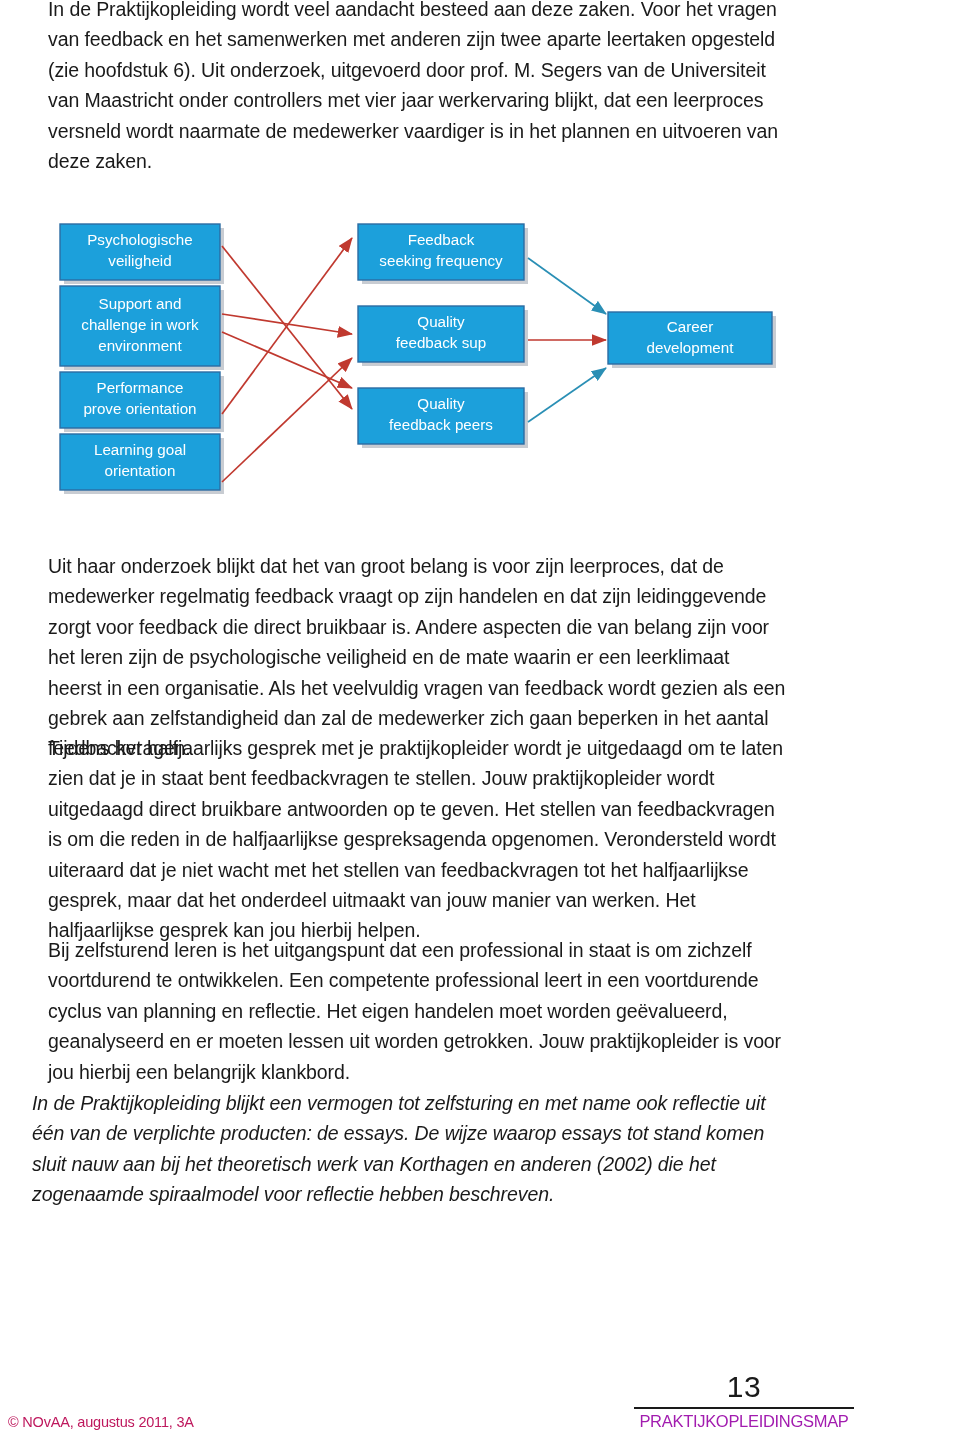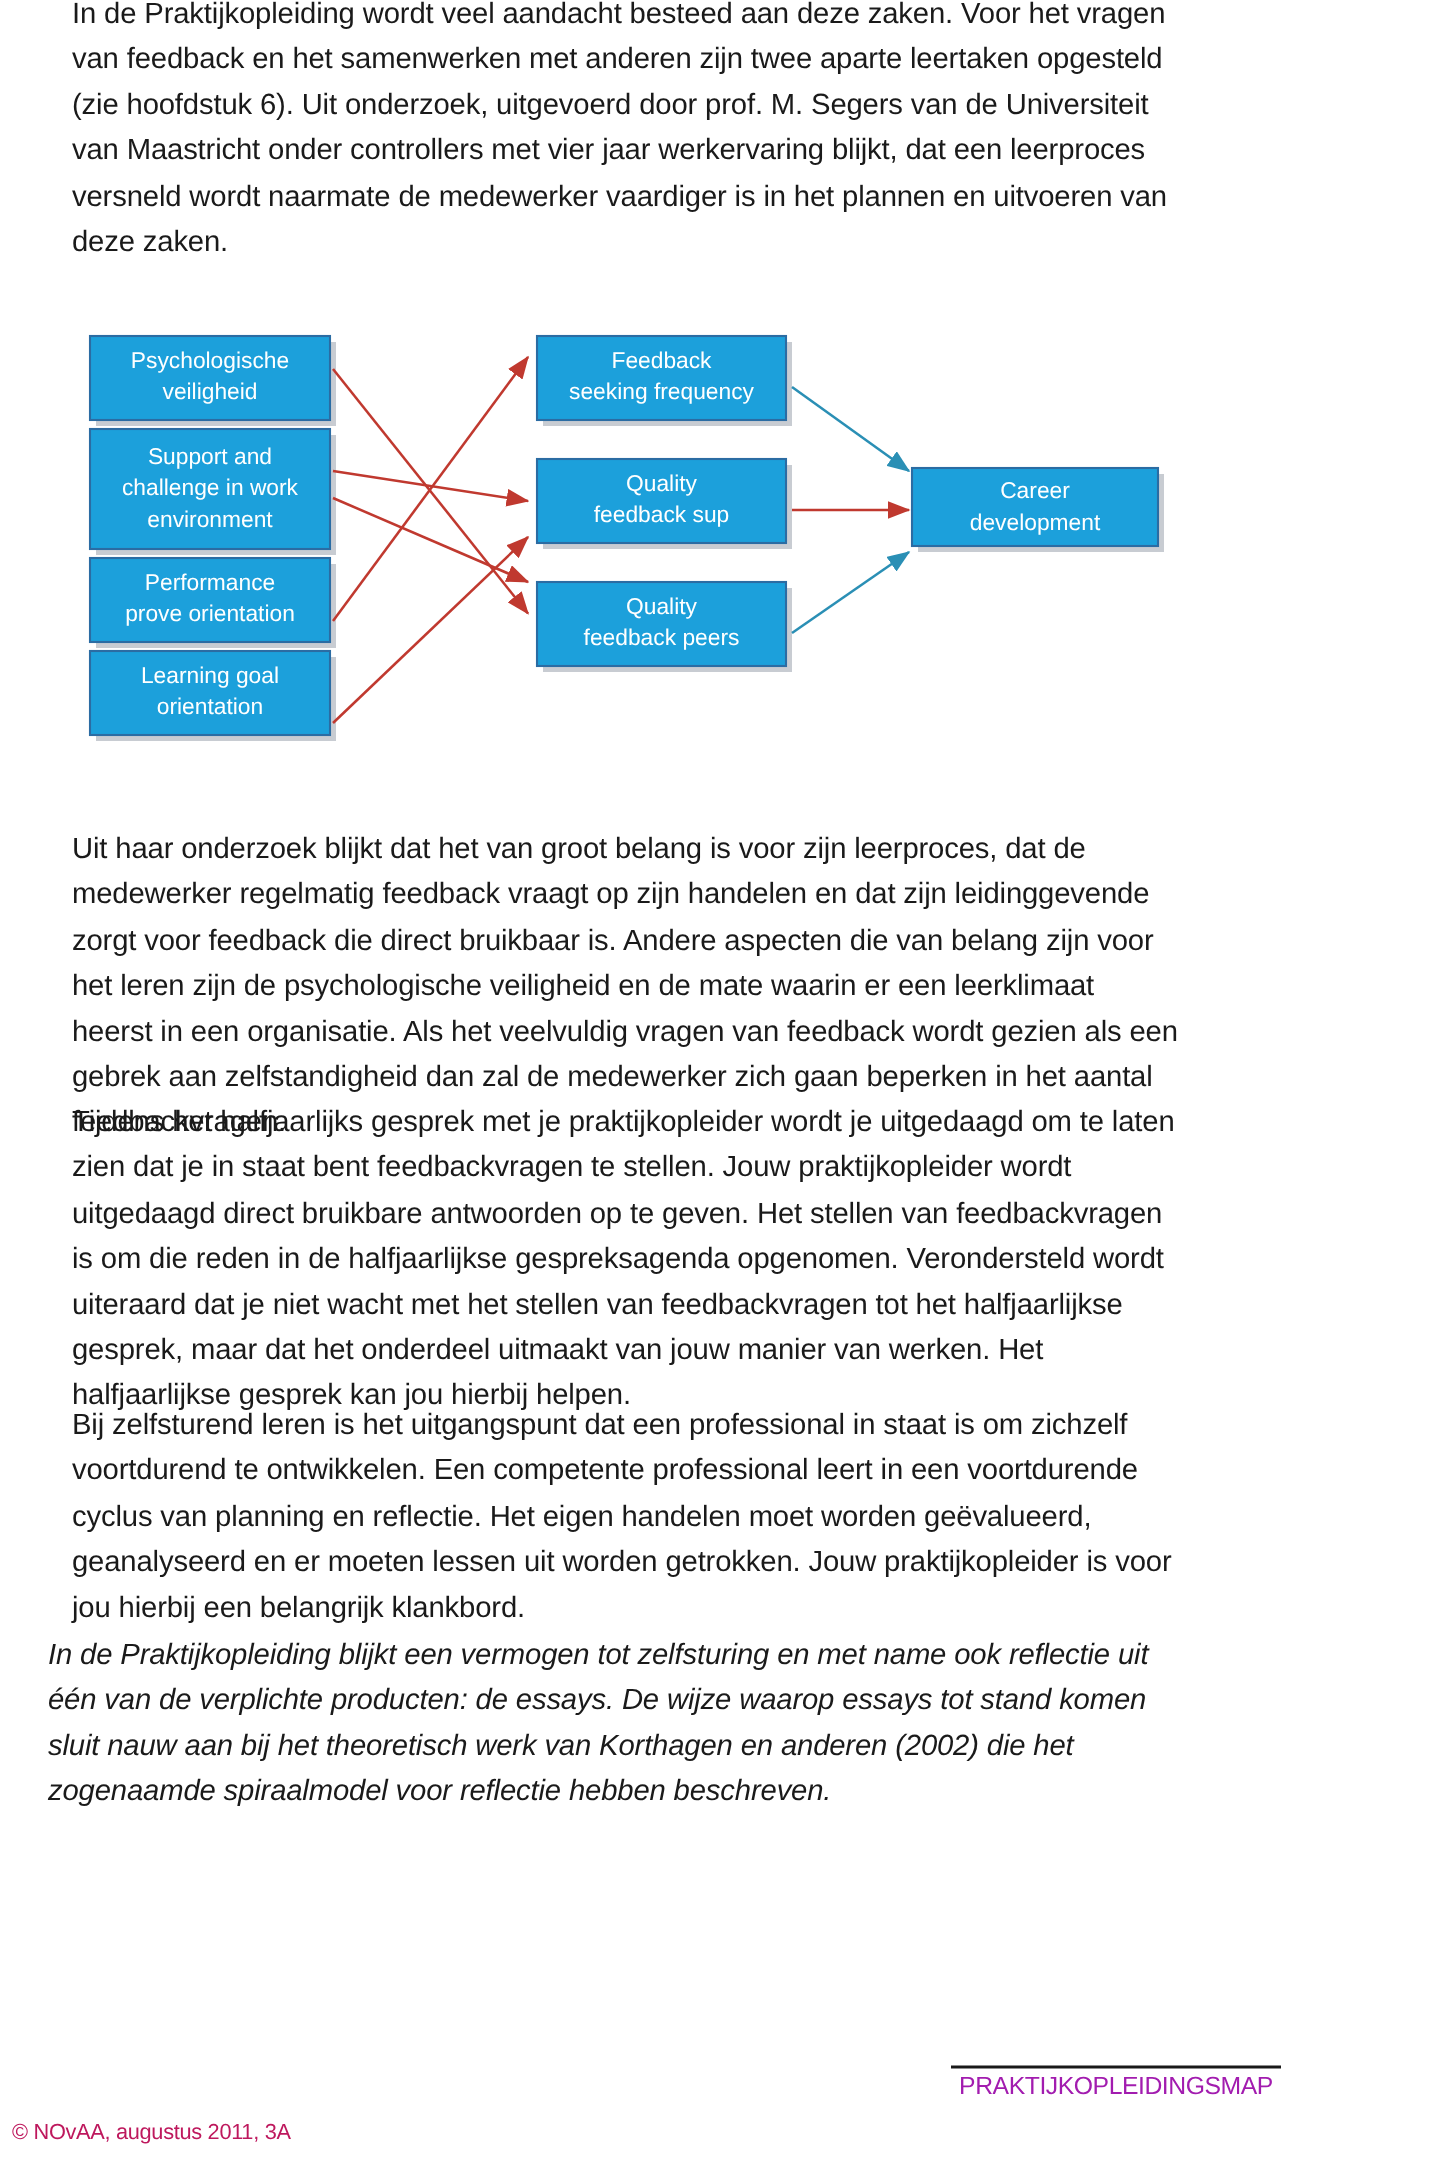--- a/index.html
+++ b/index.html
@@ -232,17 +232,18 @@
 
   <p class="para" id="para-3">Tijdens het halfjaarlijks gesprek met je praktijkopleider wordt je uitgedaagd om te laten zien dat je in staat bent feedbackvragen te stellen. Jouw praktijkopleider wordt uitgedaagd direct bruikbare antwoorden op te geven. Het stellen van feedbackvragen is om die reden in de halfjaarlijkse gespreksagenda opgenomen. Verondersteld wordt uiteraard dat je niet wacht met het stellen van feedbackvragen tot het halfjaarlijkse gesprek, maar dat het onderdeel uitmaakt van jouw manier van werken. Het halfjaarlijkse gesprek kan jou hierbij helpen.</p>
 
   <p class="para" id="para-4">Bij zelfsturend leren is het uitgangspunt dat een professional in staat is om zichzelf voortdurend te ontwikkelen. Een competente professional leert in een voortdurende cyclus van planning en reflectie. Het eigen handelen moet worden geëvalueerd, geanalyseerd en er moeten lessen uit worden getrokken. Jouw praktijkopleider is voor jou hierbij een belangrijk klankbord.</p>
 
   <p class="para" id="para-5">In de Praktijkopleiding blijkt een vermogen tot zelfsturing en met name ook reflectie uit één van de verplichte producten: de essays. De wijze waarop essays tot stand komen sluit nauw aan bij het theoretisch werk van Korthagen en anderen (2002) die het zogenaamde spiraalmodel voor reflectie hebben beschreven.</p>
 
   <div id="footer-copyright">© NOvAA, augustus 2011, 3A</div>
 
   <div id="footer-right">
+    <div id="footer-page-number">13</div>
     <div id="footer-rule"></div>
     <div id="footer-publication">PRAKTIJKOPLEIDINGSMAP</div>
   </div>
 
 </div>
 
 </body></html>

